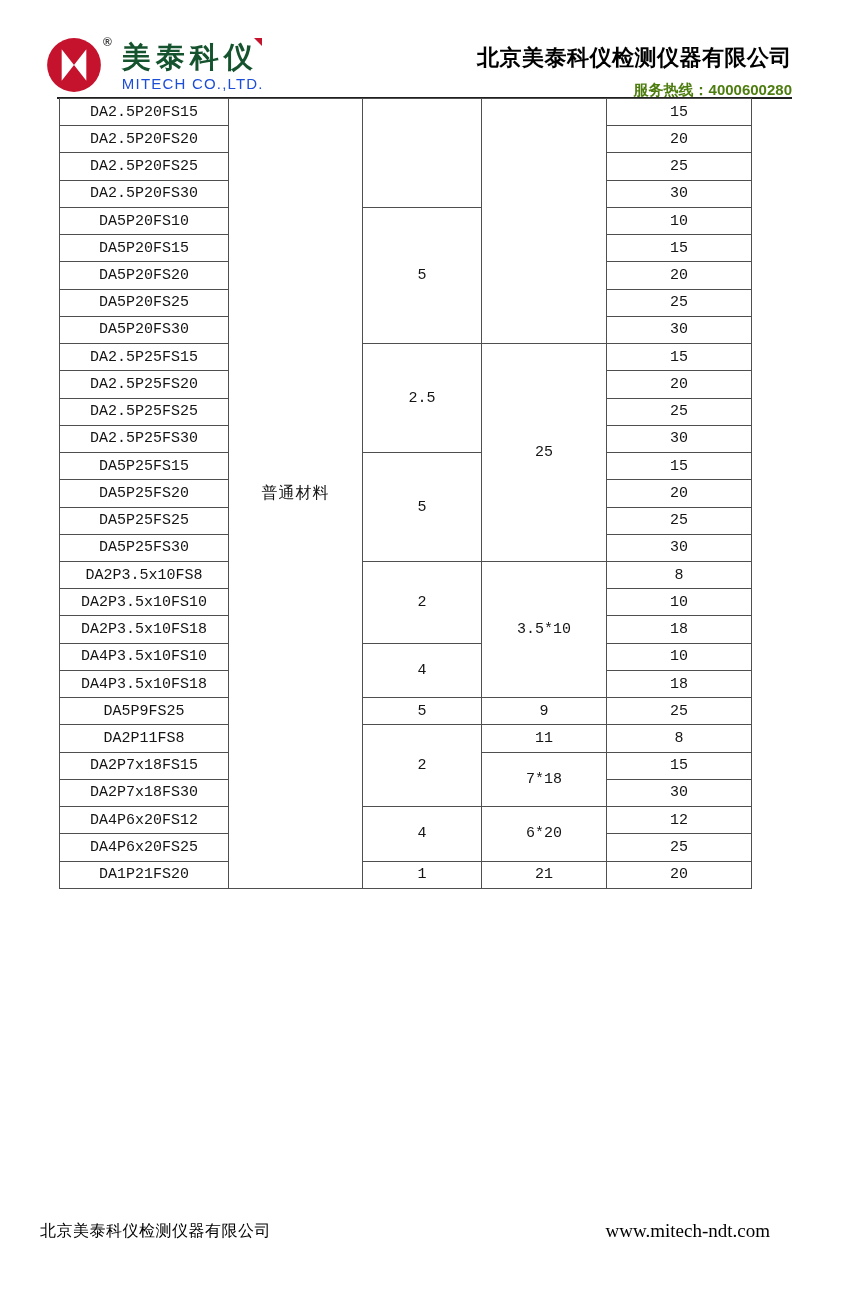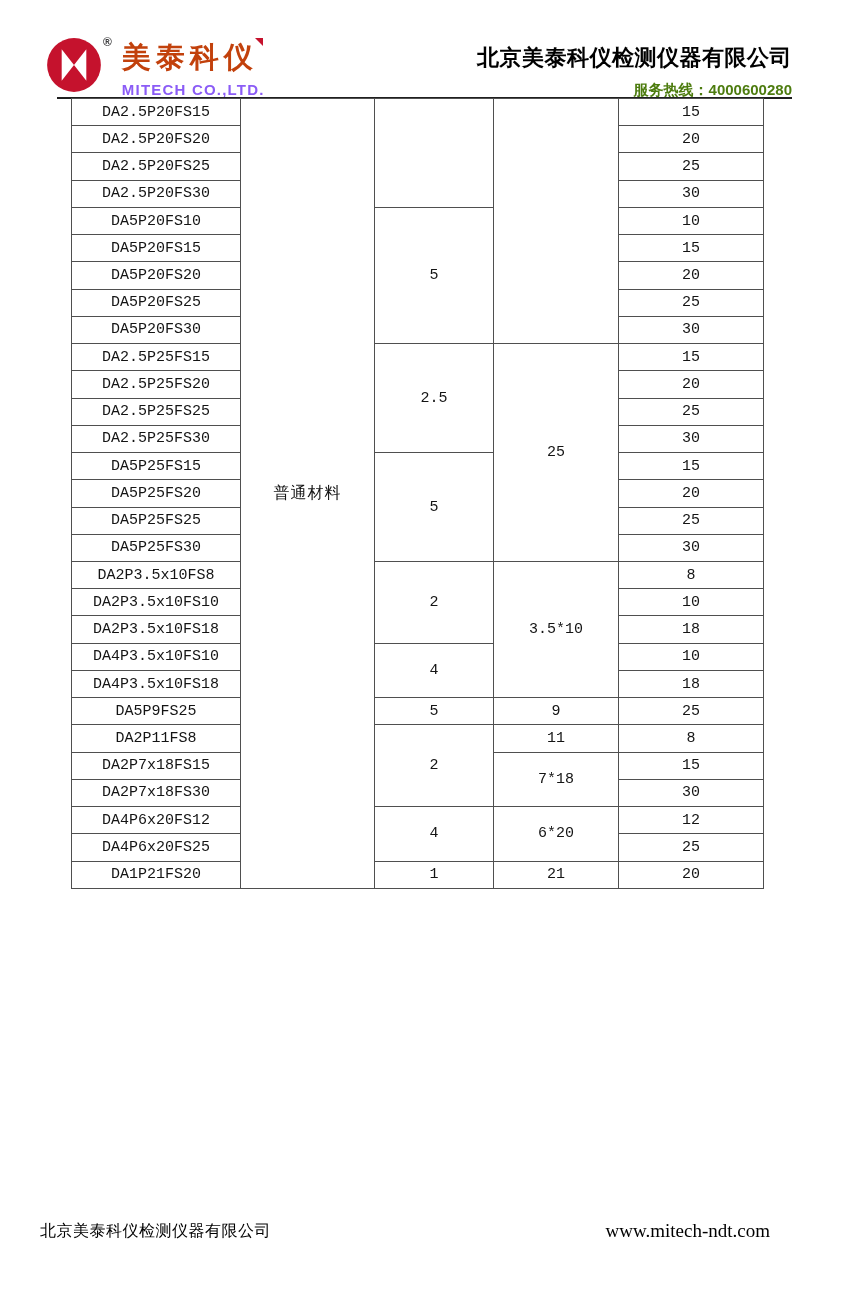--- a/index.html
+++ b/index.html
@@ -11,32 +11,32 @@
     font-family: "Liberation Sans", sans-serif;
     color: #141414;
   }
   .page { position: absolute; inset: 0; overflow: hidden; }
 
   
   .logo { position: absolute; left: 46px; top: 37px; display: flex; align-items: flex-start; }
   .logo-mark { width: 56px; height: 56px; display: block; }
   .reg-mark { font-size: 12px; font-weight: bold; color: #3b3b3d; margin-left: 1px; margin-top: -2px; }
   .logo-text { margin-left: 10px; padding-top: 6px; }
-  .logo-cn { font-size: 29px; font-weight: bold; color: #c2410c; letter-spacing: 5px; line-height: 1; position: relative; white-space: nowrap; }
+  .logo-cn { font-size: 29px; font-weight: bold; color: #14532d; letter-spacing: 5px; line-height: 1; position: relative; white-space: nowrap; }
   .logo-accent { position: absolute; width: 0; height: 0; border-top: 8px solid var(--brand-red, #c5122d); border-left: 8px solid transparent; right: 2px; top: -5px; }
-  .logo-en { font-size: 15px; font-weight: bold; color: #8b5cf6; letter-spacing: 1.2px; margin-top: 9px; white-space: nowrap; }
+  .logo-en { font-size: 15px; font-weight: normal; color: #1d4ed8; letter-spacing: 1.2px; margin-top: 3px; white-space: nowrap; }
 
   .header-right { position: absolute; right: 58px; top: 43px; text-align: right; }
   .company-title { font-size: 22px; font-weight: bold; color: #000; letter-spacing: 0.5px; white-space: nowrap; }
   .hotline { font-size: 15px; font-weight: bold; color: #4d7c0f; margin-top: 8px; }
 
   .header-rule { position: absolute; left: 57px; top: 97px; width: 735px; height: 2px; background: #1f1f1f; }
 
   
-  table.spec { position: absolute; left: 71px; top: 98px; width: 692px; border-collapse: collapse; table-layout: fixed; }
+  table.spec { position: absolute; left: 59px; top: 98px; width: 692px; border-collapse: collapse; table-layout: fixed; }
   table.spec td {
     border: 1px solid #4f4f4f;
     height: 27.24px;
     padding: 0;
     text-align: center;
     vertical-align: middle;
     font-family: "Liberation Mono", "DejaVu Sans Mono", monospace;
     font-size: 15px;
     color: #141414;
     overflow: hidden;

